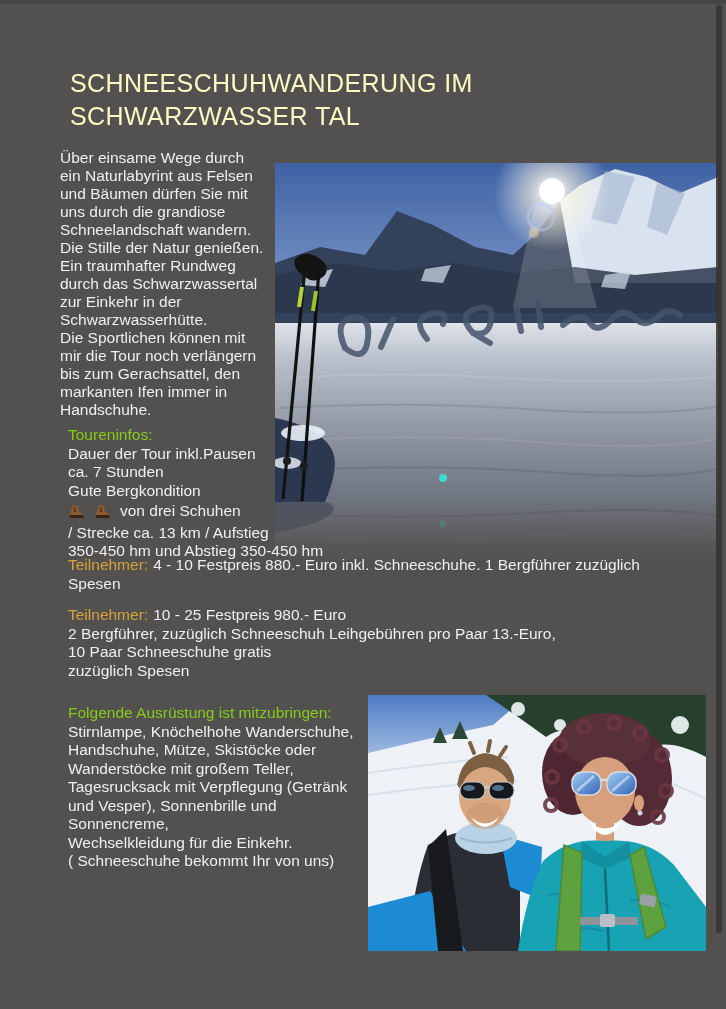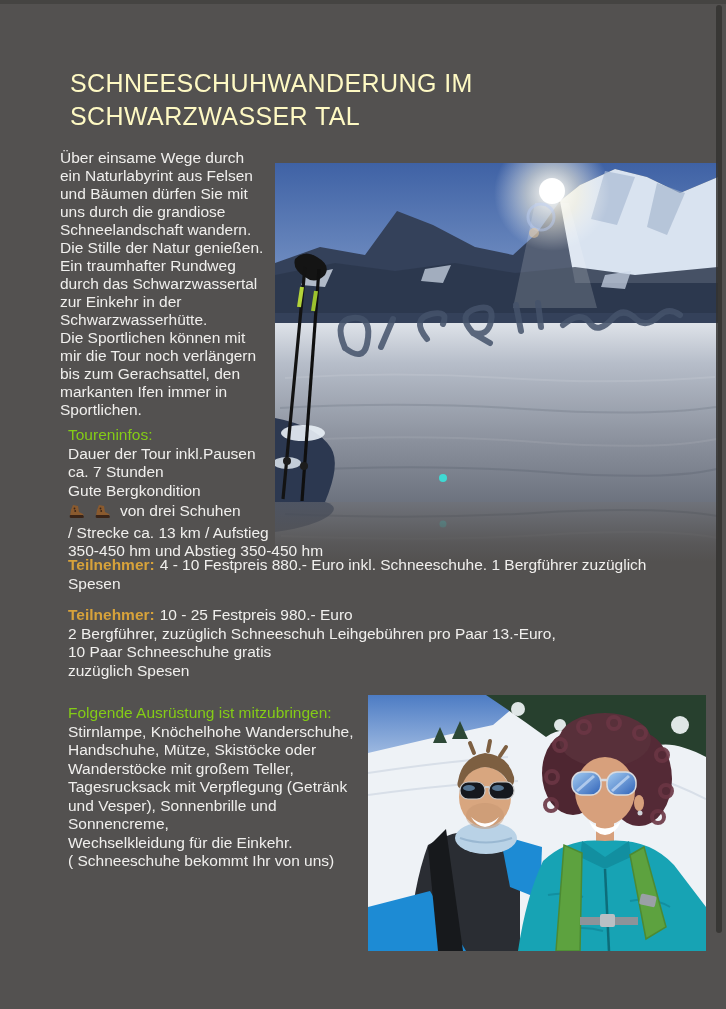--- a/index.html
+++ b/index.html
@@ -22,21 +22,21 @@
   .body-block .ln{white-space:nowrap;}
   .gold{color:#d7a23a;}
   .gold-head{color:#84cc16;}
   .intro{left:60px;top:149px;}
   .toureninfos{left:68px;top:426px;line-height:18.5px;}
   .boots-line{display:flex;align-items:center;gap:9px;margin:2px 0 3px 0;}
   .boot{width:17px;height:15px;display:inline-block;}
   .teil1{left:68px;top:556px;line-height:18.5px;}
   .teil2{left:68px;top:606px;line-height:18.5px;}
   .ausr{left:68px;top:704px;line-height:18.5px;}
-  .label-sp{margin-right:5px;font-weight:bold;}
+  .label-sp{margin-right:5px;}
   .photo1{left:275px;top:163px;width:443px;height:339px;}
   .photo1-reflect{left:275px;top:502px;width:443px;height:60px;}
   .photo2{left:368px;top:695px;width:338px;height:256px;}
   .top-edge{left:0;top:0;width:726px;height:4px;background:#454442;}
   .scroll-thumb{
     left:716px;top:5px;width:6px;height:928px;
     background:#343330;opacity:.85;border-radius:3px;z-index:50;
   }
   svg{display:block;}
 </style>
@@ -60,21 +60,21 @@
     <div class="ln">Schneelandschaft wandern.</div>
     <div class="ln">Die Stille der Natur genießen.</div>
     <div class="ln">Ein traumhafter Rundweg</div>
     <div class="ln">durch das Schwarzwassertal</div>
     <div class="ln">zur Einkehr in der</div>
     <div class="ln">Schwarzwasserhütte.</div>
     <div class="ln">Die Sportlichen können mit</div>
     <div class="ln">mir die Tour noch verlängern</div>
     <div class="ln">bis zum Gerachsattel, den</div>
     <div class="ln">markanten Ifen immer in</div>
-    <div class="ln">Sportlichen.</div>
+    <div class="ln">Handschuhe.</div>
   </div>
 
   <div class="abs photo1" role="img" aria-label="Winterliche Berglandschaft mit Sonne, Skistöcken und Schriftzug im Schnee, mit Spiegelung">
     <svg width="443" height="339" viewBox="0 0 443 339">
       <defs>
         <linearGradient id="sky" x1="0" y1="0" x2="0" y2="1">
           <stop offset="0" stop-color="#3f62a5"></stop>
             <stop offset="1" stop-color="#8ba5d0"></stop>
         </linearGradient>
         <radialGradient id="sunGlow">

